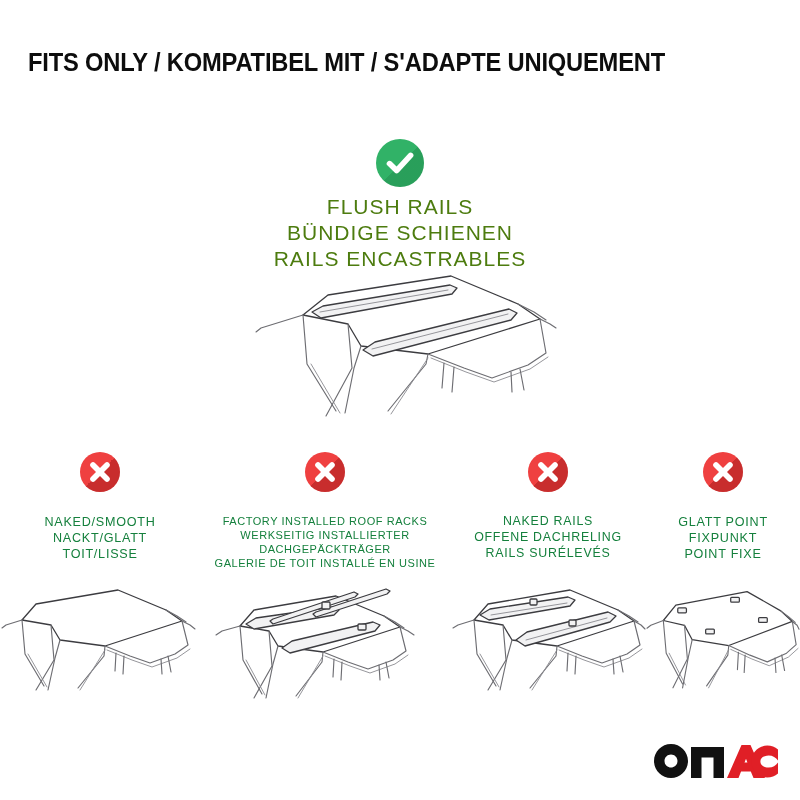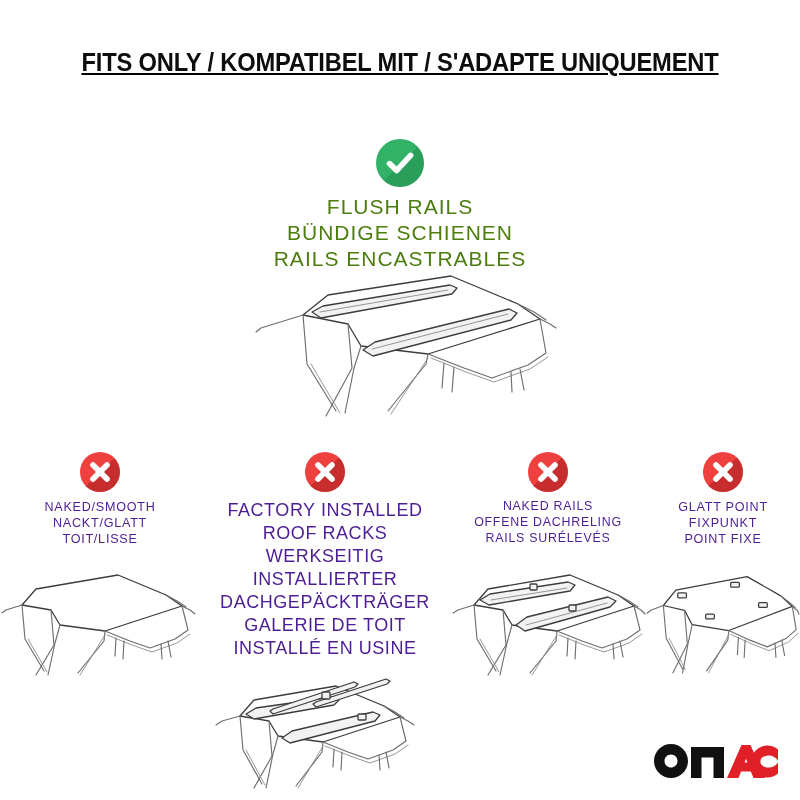--- a/index.html
+++ b/index.html
@@ -14,22 +14,21 @@
     overflow: hidden;
     position: relative;
   }
 
   
   .header {
     position: absolute;
     top: 50px;
     left: 0;
     width: 800px;
-    text-align: center;
-    text-decoration: underline;
+    text-align: left;
   }
   .header-title {
     font-family: "Liberation Sans", sans-serif;
     font-weight: bold;
     font-size: 25.5px;
     letter-spacing: -0.2px;
     color: #0d0d0d;
     transform: scaleX(0.93);
     white-space: nowrap;
     line-height: 1;
@@ -97,40 +96,40 @@
     align-items: flex-start;
   }
   .cell {
     flex: 0 0 auto;
     text-align: center;
     position: relative;
   }
   .cell-badge { height: 46px; }
   .cell .badge { width: 40px; height: 40px; }
   .cell-text {
-    margin-top: 1px;
+    margin-top: 16px;
     font-size: 12.6px;
     letter-spacing: 0.75px;
     line-height: 1.28;
-    color: #4c1d95;
+    color: #15803d;
     white-space: pre-line;
     text-align: center;
   }
   .cell-illu {
     margin-top: 6px;
     height: 130px;
   }
   .cell-illu svg { display: block; width: 100%; height: 100%; }
 
   .cell-1 { width: 200px; }
   .cell-2 { width: 250px; }
   .cell-3 { width: 196px; }
   .cell-4 { width: 154px; }
 
-  .cell-2 .cell-text { font-size: 18px; letter-spacing: 0.55px; }
+  .cell-2 .cell-text { font-size: 11px; letter-spacing: 0.55px; }
   .cell-3 .cell-text { font-size: 12.4px; }
 
   
   .logo {
     position: absolute;
     right: 22px;
     bottom: 22px;
     width: 124px;
     height: 34px;
   }

